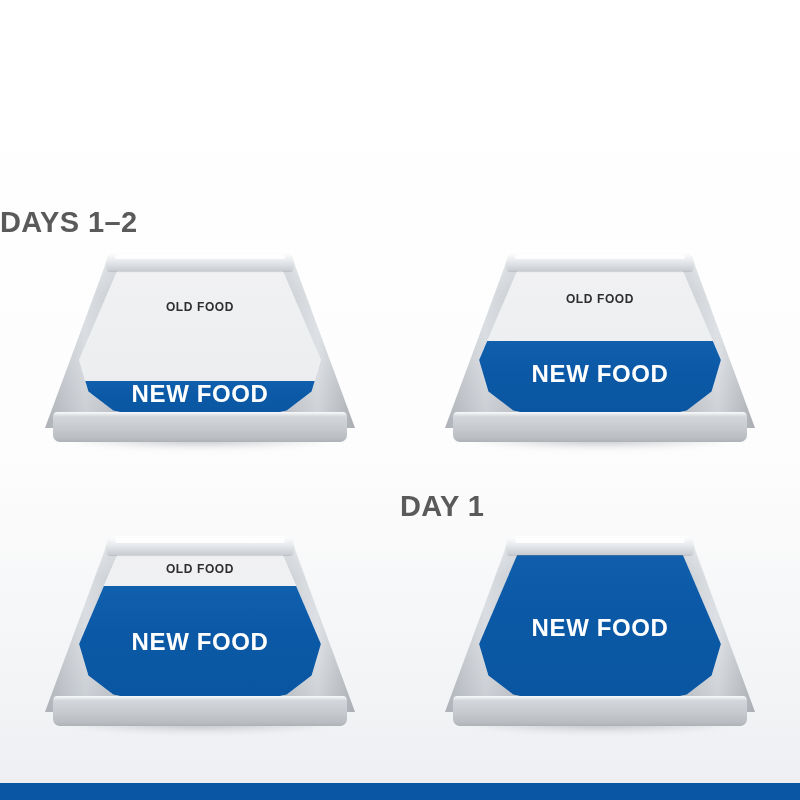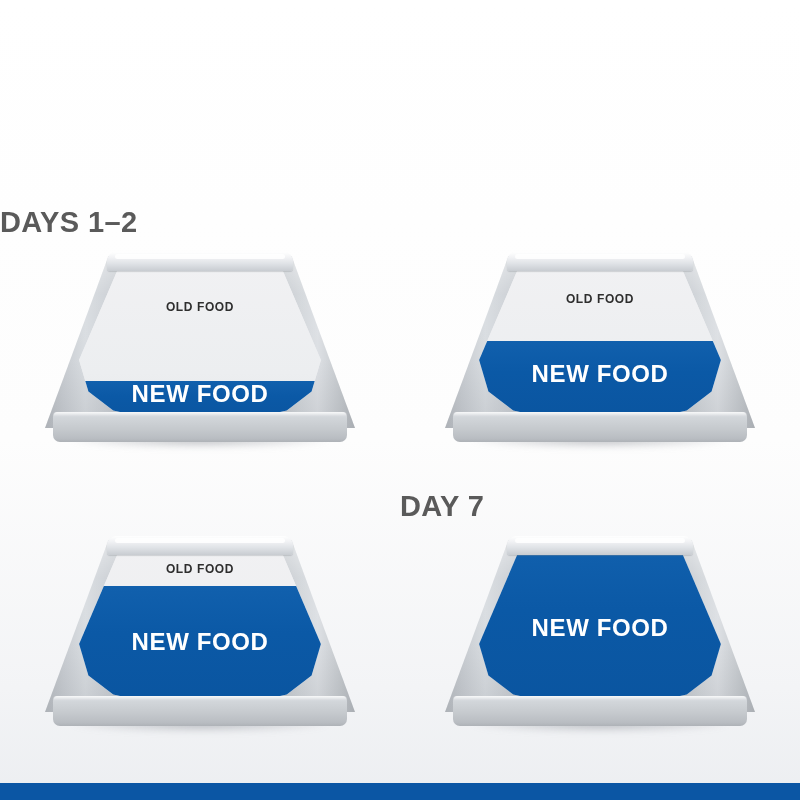--- a/index.html
+++ b/index.html
@@ -311,21 +311,21 @@
           <div class="food-new" style="height: 75%;"></div>
         </div>
         <div class="bowl-rim"></div>
         <div class="bowl-base"></div>
         <div class="label-old" style="top: 26px;">OLD FOOD</div>
         <div class="label-new" style="top: 92px;">NEW FOOD</div>
       </div>
     </div>
 
     <div class="panel p3">
-      <div class="panel-title">DAY 7</div>
+      <div class="panel-title">DAY 1</div>
       <div class="bowl">
         <div class="bowl-shadow"></div>
         <div class="bowl-shell"></div>
         <div class="bowl-inner">
 
           <div class="food-new" style="height: 100%;"></div>
         </div>
         <div class="bowl-rim"></div>
         <div class="bowl-base"></div>
 

